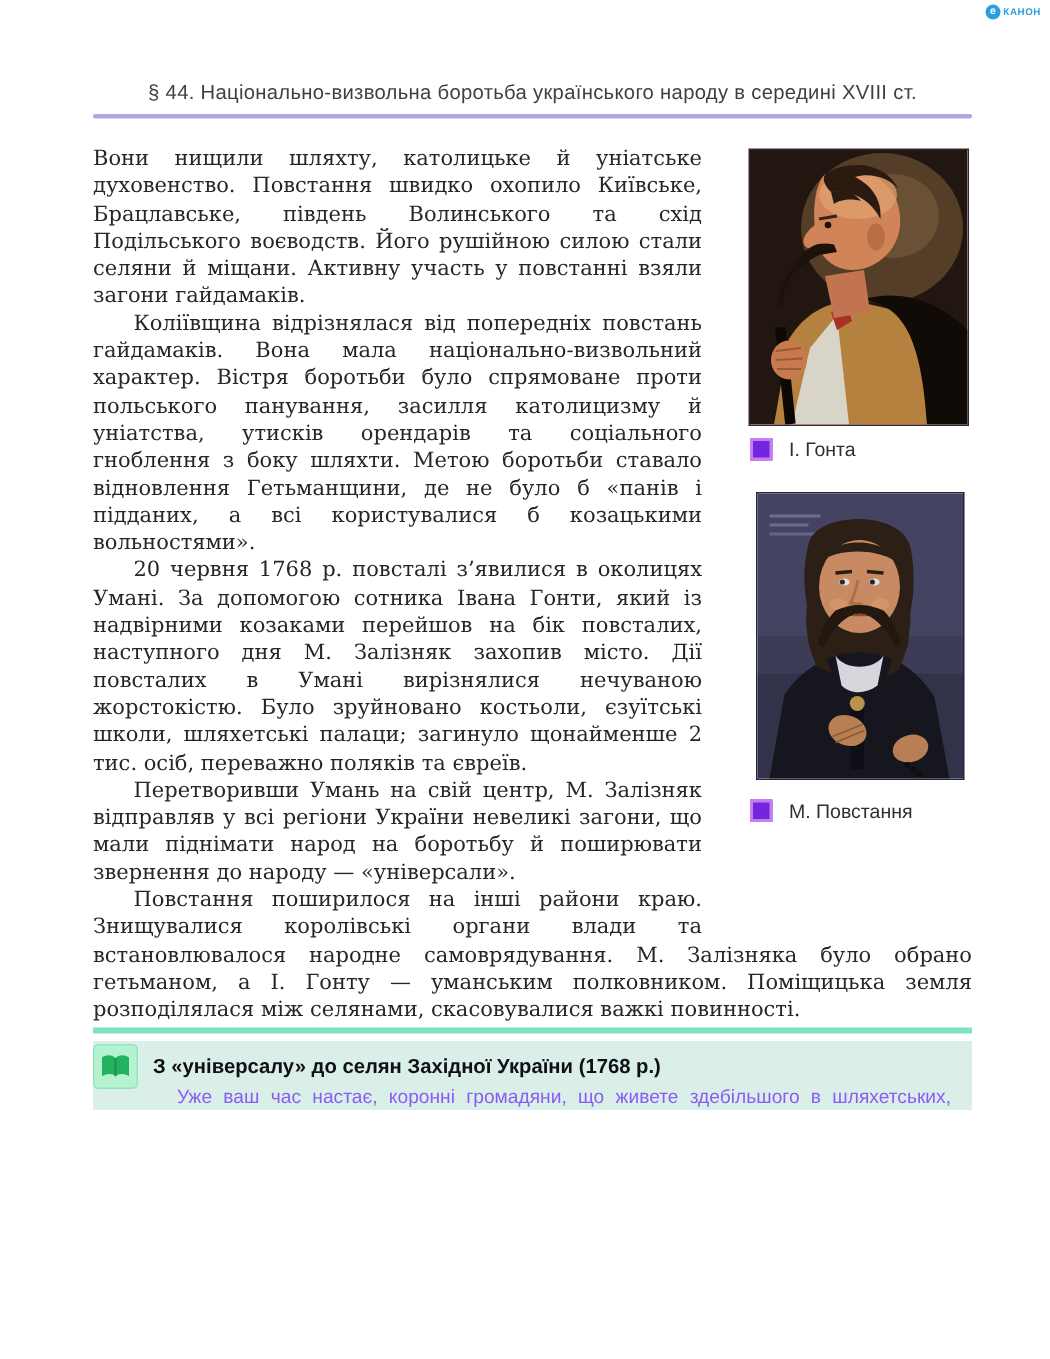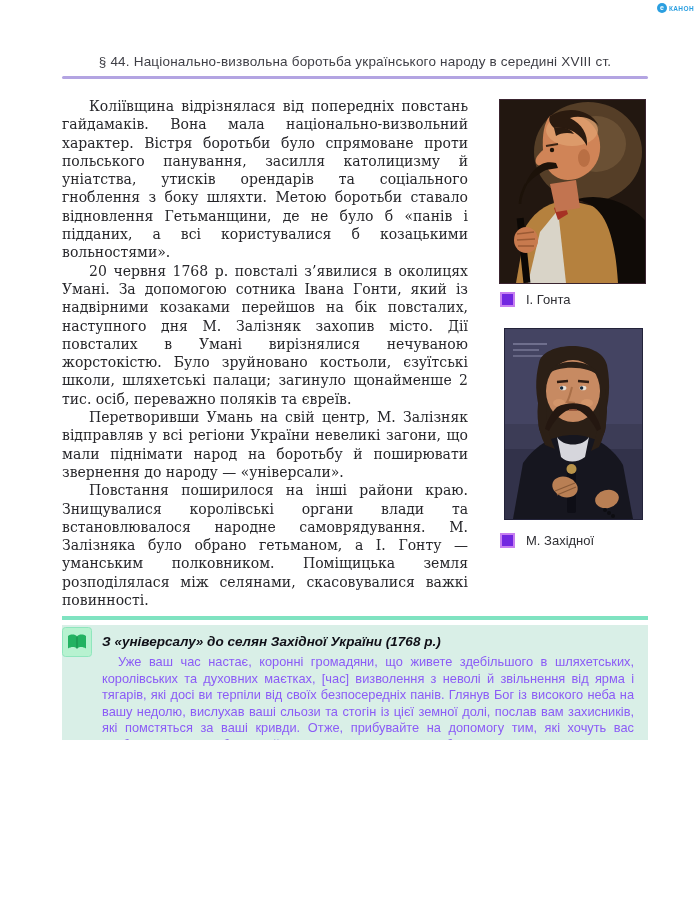--- a/index.html
+++ b/index.html
@@ -35,21 +35,21 @@
   .caption-row{display:flex;align-items:center;gap:11px;margin:8px 0 0 22px;
     font-size:13px;color:#2e2e33;line-height:15px;}
   .fig2 .caption-row{margin-top:13px;}
   .bullet{width:11px;height:11px;background:#7226e0;border:2px solid #c77ef0;flex:0 0 auto;}
   .clear{clear:both;}
   
   .quote-section{margin:2px 52px 0 62px;}
   .quote-rule{height:4px;background:#7fe3c1;}
   .quote-box{margin-top:5px;background:#d9efe7;position:relative;padding:8px 14px 11px 40px;}
   .quote-icon{position:absolute;left:0;top:2px;width:30px;height:30px;}
-  .quote-title{margin:0;font-size:13.5px;font-weight:bold;color:#101018;line-height:17px;font-style:italic;}
+  .quote-title{margin:0;font-size:13.5px;font-weight:bold;color:#101018;line-height:17px;}
   .quote-body{margin:4px 0 0;font-size:12.8px;line-height:16.6px;color:#8b5cf6;
     text-align:justify;text-indent:16px;}
   
   .page-number{position:absolute;right:68px;top:828px;font-size:16.5px;color:#3a3a40;}
 </style>
 </head>
 <body>
 
 <div class="page">
 
@@ -125,25 +125,26 @@
           <circle cx="66.5" cy="140" r="5" fill="#b8934a"></circle>
           <ellipse cx="60" cy="158" rx="13" ry="10" fill="#b97f54" transform="rotate(20 60 158)"></ellipse>
           <path d="M50,162 L70,154 M52,166 L71,158" stroke="#8a5a38" stroke-width="1.2" fill="none"></path>
           <ellipse cx="102" cy="170" rx="12" ry="9" fill="#b97f54" transform="rotate(-15 102 170)"></ellipse>
           <circle cx="100" cy="181" r="2" fill="#0d0d12"></circle>
           <circle cx="104" cy="184" r="2" fill="#0d0d12"></circle>
           <circle cx="108" cy="187" r="2" fill="#0d0d12"></circle>
         </svg>
         <div class="caption-row">
           <span class="bullet"></span>
-          <span>М. Західної</span>
+          <span>М. Повстання</span>
         </div>
       </div>
     </aside>
 
+    <p>Вони нищили шляхту, католицьке й уніатське духовенство. Повстання швидко охопило Київське, Брацлавське, південь Волинського та схід Подільського воєводств. Його рушійною силою стали селяни й міщани. Активну участь у повстанні взяли загони гайдамаків.</p>
     <p class="indent">Коліївщина відрізнялася від попередніх повстань гайдамаків. Вона мала національно-визвольний характер. Вістря боротьби було спрямоване проти польського панування, засилля католицизму й уніатства, утисків орендарів та соціального гноблення з боку шляхти. Метою боротьби ставало відновлення Гетьманщини, де не було б «панів і підданих, а всі користувалися б козацькими вольностями».</p>
     <p class="indent"><span>20 червня 1768 р. повсталі з’явилися в околицях Умані. За допомогою сотника </span><strong>Івана Гонти</strong><span>, який із надвірними козаками перейшов на бік повсталих, наступного дня М. Залізняк захопив місто. Дії повсталих в Умані вирізнялися нечуваною жорстокістю. Було зруйновано костьоли, єзуїтські школи, шляхетські палаци; загинуло щонайменше 2 тис. осіб, переважно поляків та євреїв.</span></p>
     <p class="indent">Перетворивши Умань на свій центр, М. Залізняк відправляв у всі регіони України невеликі загони, що мали піднімати народ на боротьбу й поширювати звернення до народу — «універсали».</p>
     <p class="indent">Повстання поширилося на інші райони краю. Знищувалися королівські органи влади та встановлювалося народне самоврядування. М. Залізняка було обрано гетьманом, а І. Гонту — уманським полковником. Поміщицька земля розподілялася між селянами, скасовувалися важкі повинності.</p>
     <div class="clear"></div>
   </div>
 
   <section class="quote-section">
     <div class="quote-rule"></div>
     <div class="quote-box">

